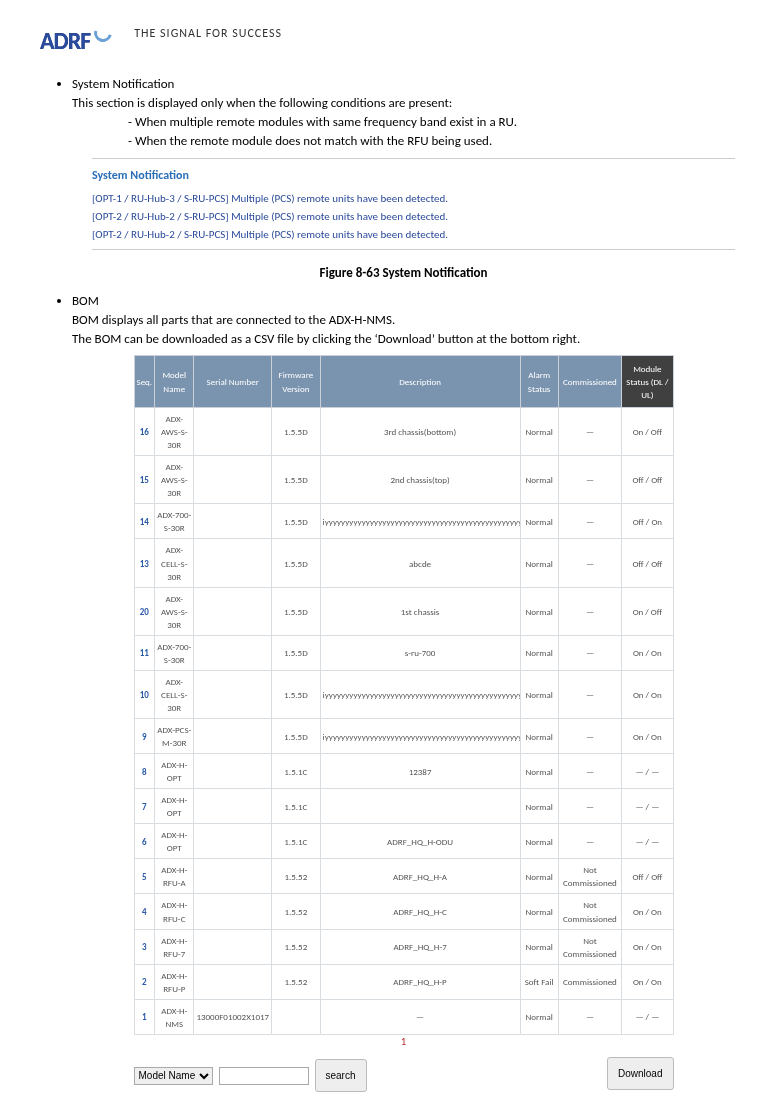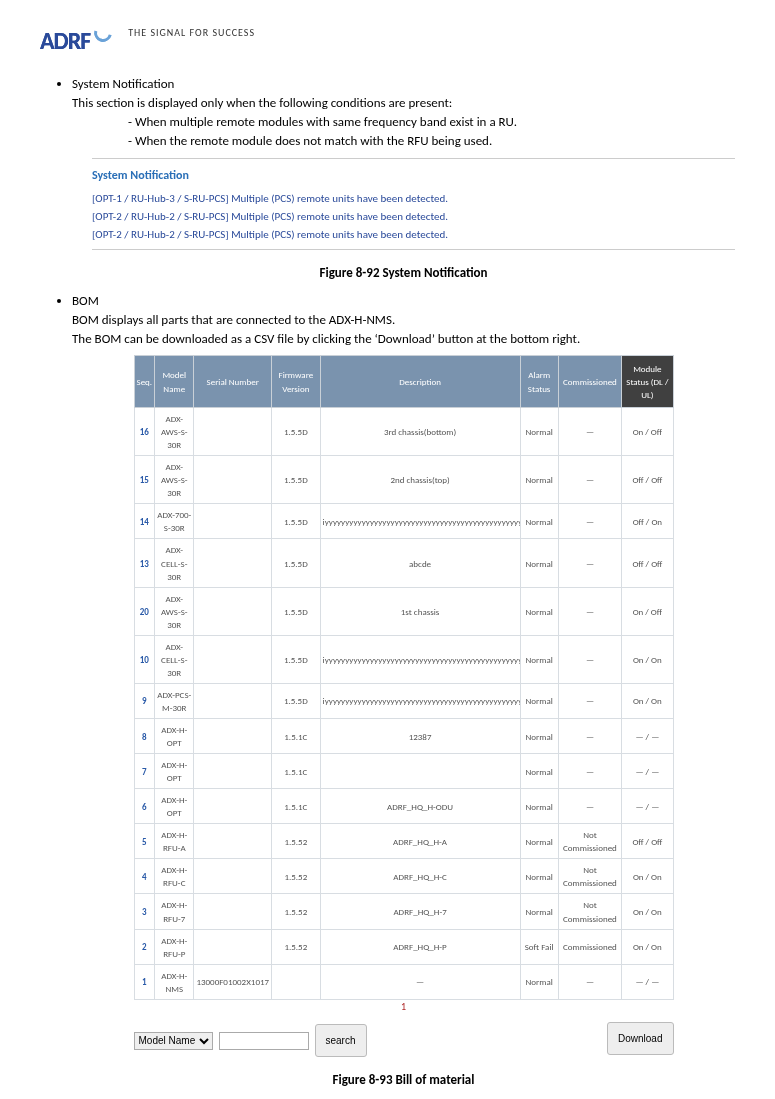--- a/index.html
+++ b/index.html
@@ -24,21 +24,21 @@
     background: linear-gradient(#2a4a9a,#2a4a9a);
     -webkit-background-clip: text;
     color: #2a4a9a;
     margin-top: 16px;
   }
   .logo-arc {
     width: 18px; height: 18px; border:3px solid #6aa2d8; border-radius:50%;
     border-top-color:transparent; border-right-color:transparent;
     transform: rotate(-30deg);
   }
-  .tagline { font-size:10px; letter-spacing:1px; color:#333; margin-left:12px; }
+  .tagline { font-size:12px; letter-spacing:1px; color:#333; margin-left:18px; }
   .content { margin-top: 20px; font-size: 13px; line-height: 1.45; }
   ul.top { list-style: disc; padding-left: 32px; margin:0;}
   ul.top > li { margin-bottom: 6px; }
   .li-title { font-weight: 400; }
   .para { margin-left: 0px; }
   ul.dash { list-style: none; padding-left: 70px; }
   ul.dash li::before { content:"- "; margin-left:-14px; position:relative; }
   .sysnotif-box { margin: 8px 0 4px 20px; border-top:1px solid #ccc; border-bottom:1px solid #ccc; padding:4px 0;}
   .sysnotif-title { color:#2a6fb7; font-weight:bold; font-size:12px; margin:4px 0 6px 0;}
   .sysnotif-line { color:#2a4a9a; font-size:11px; margin:2px 0;}
@@ -75,21 +75,21 @@
           <li>When multiple remote modules with same frequency band exist in a RU.</li>
           <li>When the remote module does not match with the RFU being used.</li>
         </ul>
 
         <div class="sysnotif-box">
           <div class="sysnotif-title">System Notification</div>
           <div class="sysnotif-line">[OPT-1 / RU-Hub-3 / S-RU-PCS] Multiple (PCS) remote units have been detected.</div>
           <div class="sysnotif-line">[OPT-2 / RU-Hub-2 / S-RU-PCS] Multiple (PCS) remote units have been detected.</div>
           <div class="sysnotif-line">[OPT-2 / RU-Hub-2 / S-RU-PCS] Multiple (PCS) remote units have been detected.</div>
         </div>
-        <div class="fig-caption">Figure 8-92    System Notification</div>
+        <div class="fig-caption">Figure 8-63    System Notification</div>
       </li>
 
       <li>
         <span class="li-title">BOM</span>
         <div class="para">BOM displays all parts that are connected to the ADX-H-NMS.</div>
         <div class="para">The BOM can be downloaded as a CSV file by clicking the ‘Download’ button at the bottom right.</div>
 
         <div class="bom-wrap">
           <table class="bom">
             <thead>
@@ -149,20 +149,30 @@
                   <td>20</td>
                   <td>ADX-AWS-S-30R</td>
                   <td></td>
                   <td>1.5.5D</td>
                   <td class="desc-col">1st chassis</td>
                   <td>Normal</td>
                   <td>—</td>
                   <td>On / Off</td>
                 </tr>
                 <tr>
+                  <td>11</td>
+                  <td>ADX-700-S-30R</td>
+                  <td></td>
+                  <td>1.5.5D</td>
+                  <td class="desc-col">s-ru-700</td>
+                  <td>Normal</td>
+                  <td>—</td>
+                  <td>On / On</td>
+                </tr>
+                <tr>
                   <td>10</td>
                   <td>ADX-CELL-S-30R</td>
                   <td></td>
                   <td>1.5.5D</td>
                   <td class="desc-col">iyyyyyyyyyyyyyyyyyyyyyyyyyyyyyyyyyyyyyyyyyyyyyyyyyyyy</td>
                   <td>Normal</td>
                   <td>—</td>
                   <td>On / On</td>
                 </tr>
                 <tr>

